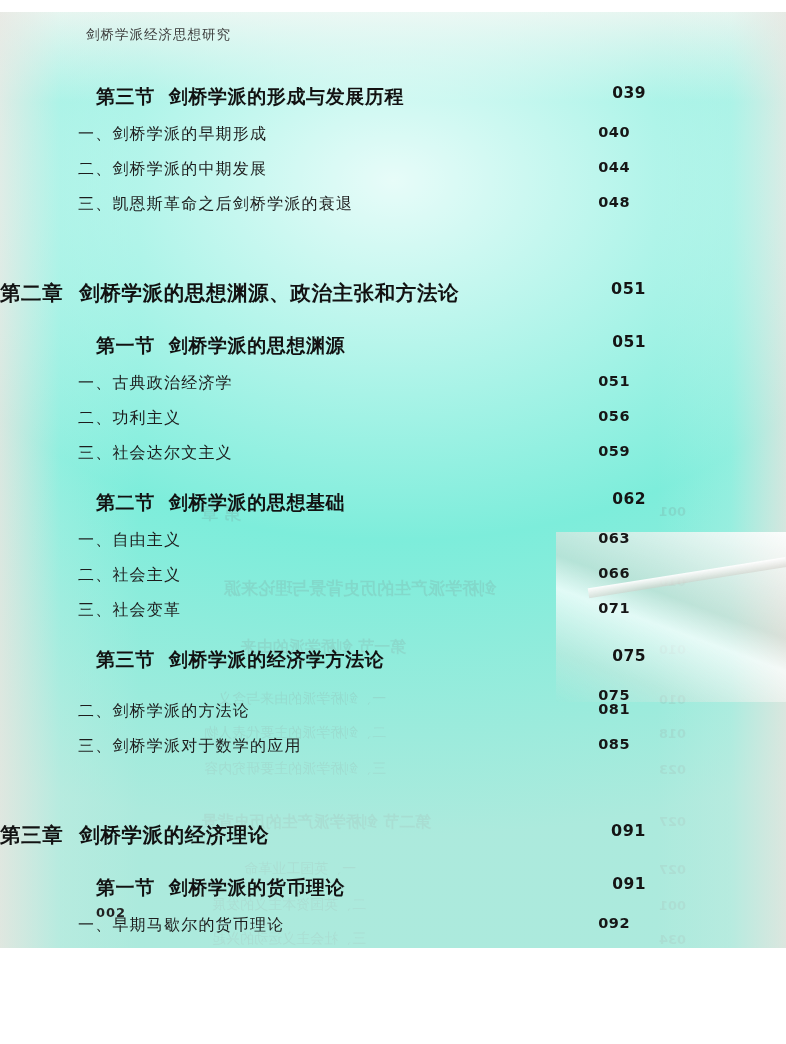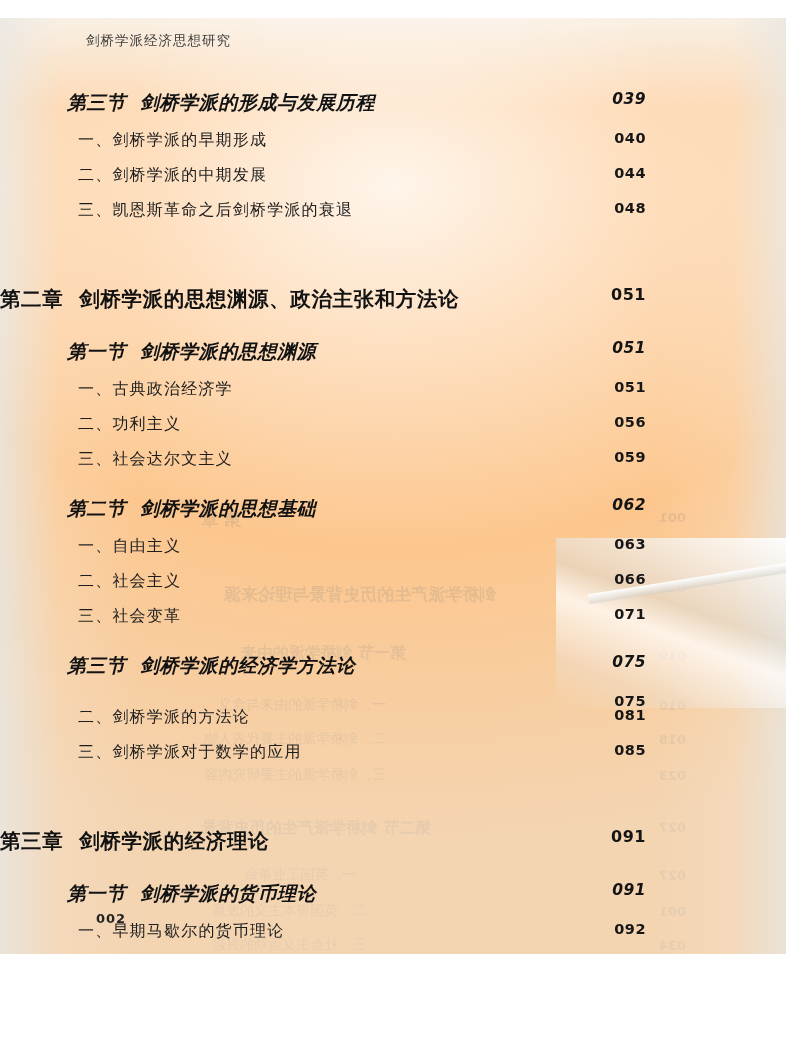--- a/index.html
+++ b/index.html
@@ -7,22 +7,22 @@
     padding: 0;
     background: #ffffff;
   }
   body {
     font-family: "Liberation Serif", "DejaVu Serif", serif;
   }
   .page {
     position: relative;
     width: 786px;
     height: 936px;
-    margin: 18px auto;
-    background: #fdba74;
+    margin: 12px auto;
+    background: #5eead4;
     overflow: hidden;
     color: #1b1b1b;
   }
   
   .paper-shade {
     position: absolute;
     inset: 0;
     background:
       radial-gradient(ellipse 120% 70% at 50% 18%, rgba(255,255,255,0.85) 0%, rgba(250,249,246,0.2) 55%, rgba(236,234,228,0.55) 100%),
       linear-gradient(90deg, rgba(228,226,220,0.85) 0px, rgba(250,249,246,0.15) 60px, rgba(255,255,255,0) 140px),
@@ -101,48 +101,47 @@
   }
   .lvl-chapter .num { margin-right: 16px; }
   .lvl-chapter .page-no {
     right: 140px;
     font-size: 16px;
     color: #141414;
   }
 
   
   .lvl-section {
-    padding-left: 67px;
+    padding-left: 96px;
     margin-top: 26px;
     margin-bottom: 4px;
     font-size: 19px;
     font-weight: bold;
     letter-spacing: 0.6px;
     color: #121212;
     font-family: "DejaVu Serif", "Liberation Serif", serif;
-    font-style: italic;
   }
   .lvl-section .num { margin-right: 14px; }
   .lvl-section .page-no {
     right: 140px;
     font-size: 15.5px;
     color: #141414;
   }
 
   
   .lvl-item {
     padding-left: 78px;
     margin-top: 14px;
     font-size: 16px;
     letter-spacing: 1.2px;
     color: #1d1d1d;
     font-family: "DejaVu Serif", "Liberation Serif", serif;
   }
   .lvl-item .page-no {
-    right: 140px;
+    right: 156px;
     font-size: 14.5px;
     font-weight: bold;
     color: #161616;
   }
 
   .gap-lg { height: 30px; }
 
   
   .folio {
     position: absolute;

